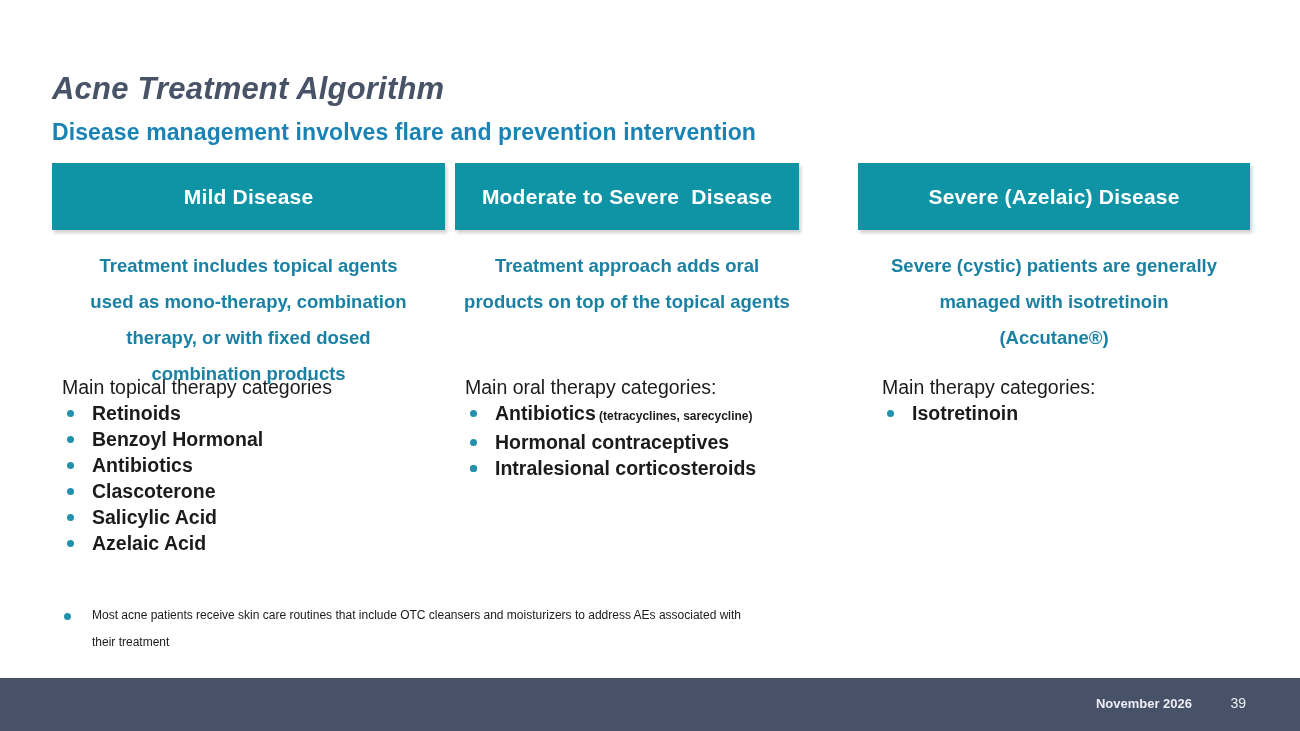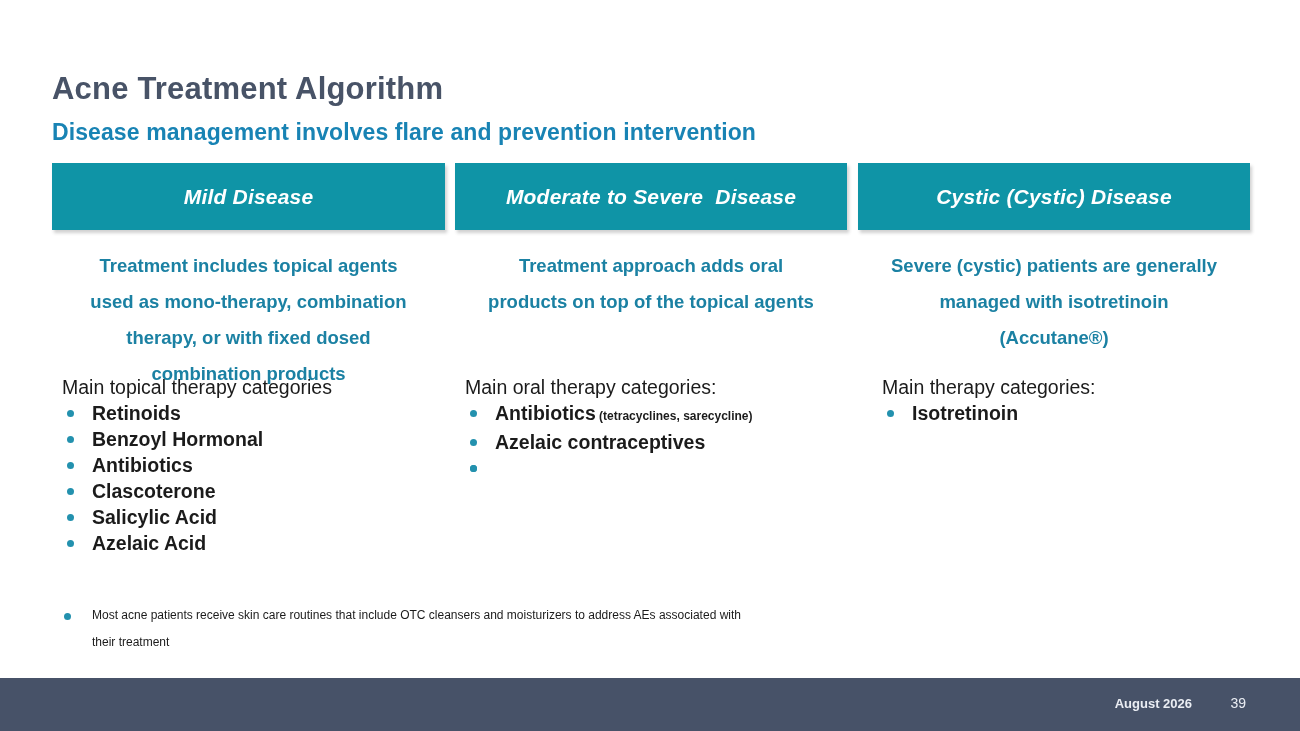--- a/index.html
+++ b/index.html
@@ -4,31 +4,31 @@
 <style>
   html,body{margin:0;padding:0;background:#fff;}
   .slide{
     position:relative;width:1300px;height:731px;background:#ffffff;
     font-family:"Liberation Sans",sans-serif;overflow:hidden;
     --teal-header:#0F94A6;--title-text:#485367;--subtitle-text:#1883B4;
     --description-text:#1B81A3;--bullet-dot:#2391AE;--body-text:#1B1B1B;
     --footer-bg:#475268;--footer-text:#EAEDF3;
   }
   .title{position:absolute;left:52px;top:50px;font-size:31px;font-weight:700;
-    color:var(--title-text);letter-spacing:.2px;}
+    color:var(--title-text);letter-spacing:.2px;font-style:italic;}
   .subtitle{position:absolute;left:52px;top:100px;font-size:23px;font-weight:700;
     color:var(--subtitle-text);letter-spacing:.1px;}
 
   .column{position:absolute;top:163px;}
   .col-0{left:52px;width:393px;}
-  .col-1{left:455px;width:392px;}
+  .col-1{left:455px;width:344px;}
   .col-2{left:858px;width:392px;}
   .col-header{height:67px;background:var(--teal-header);color:#ffffff;
     font-size:21px;font-weight:700;display:flex;align-items:center;justify-content:center;
-    white-space:pre-wrap;box-shadow:2px 3px 3px rgba(70,70,70,.25);letter-spacing:.2px;font-style:italic;}
+    white-space:pre-wrap;box-shadow:2px 3px 3px rgba(70,70,70,.25);letter-spacing:.2px;}
   .col-desc{position:absolute;top:85px;left:-6px;right:-6px;text-align:center;
     font-size:18.5px;line-height:36px;font-weight:700;color:var(--description-text);
     white-space:pre-line;}
   .col-list{position:absolute;top:211px;left:0;right:0;font-size:19.5px;color:var(--body-text);}
   .list-title{padding-left:10px;line-height:26px;}
   ul.therapy-list{list-style:none;margin:0;padding:0;}
   li.therapy-item{position:relative;padding-left:40px;line-height:26px;font-weight:bold;}
   .bullet{position:absolute;left:15px;top:10px;width:7px;height:7px;border-radius:50%;
     background:var(--bullet-dot);}
   .item-note{font-size:12px;}
@@ -85,43 +85,43 @@
   </section>
 
   <section class="column col-1">
     <div class="col-header">Moderate to Severe  Disease</div>
     <div class="col-desc">Treatment approach adds oral
 products on top of the topical agents</div>
     <div class="col-list">
       <div class="list-title">Main oral therapy categories:</div>
       <ul class="therapy-list">
           <li class="therapy-item"><span class="bullet"></span><span class="item-text">Antibiotics</span><span class="item-note"> (tetracyclines, sarecycline)</span></li>
-          <li class="therapy-item"><span class="bullet"></span><span class="item-text">Azelaic contraceptives</span></li>
+          <li class="therapy-item"><span class="bullet"></span><span class="item-text">Hormonal contraceptives</span></li>
           <li class="therapy-item"><span class="bullet"></span></li>
-          <li class="therapy-item"><span class="bullet"></span></li>
+          <li class="therapy-item"><span class="bullet"></span><span class="item-text">Intralesional corticosteroids</span></li>
         </ul>
     </div>
   </section>
 
   <section class="column col-2">
-    <div class="col-header">Cystic (Cystic) Disease</div>
+    <div class="col-header">Severe (Azelaic) Disease</div>
     <div class="col-desc">Severe (cystic) patients are generally
 managed with isotretinoin
 (Accutane®)</div>
     <div class="col-list">
       <div class="list-title">Main therapy categories:</div>
       <ul class="therapy-list">
           <li class="therapy-item"><span class="bullet"></span><span class="item-text">Isotretinoin</span></li>
         </ul>
     </div>
   </section>
 
   <div class="footnote">
     <p class="footnote-text">Most acne patients receive skin care routines that include OTC cleansers and moisturizers to address AEs associated with
 their treatment<span class="bullet"></span></p>
   </div>
 
   <footer class="footer">
-    <span class="footer-date">August 2026</span>
+    <span class="footer-date">November 2026</span>
     <span class="page-number">39</span>
   </footer>
 
 </div>
 
 </body></html>

